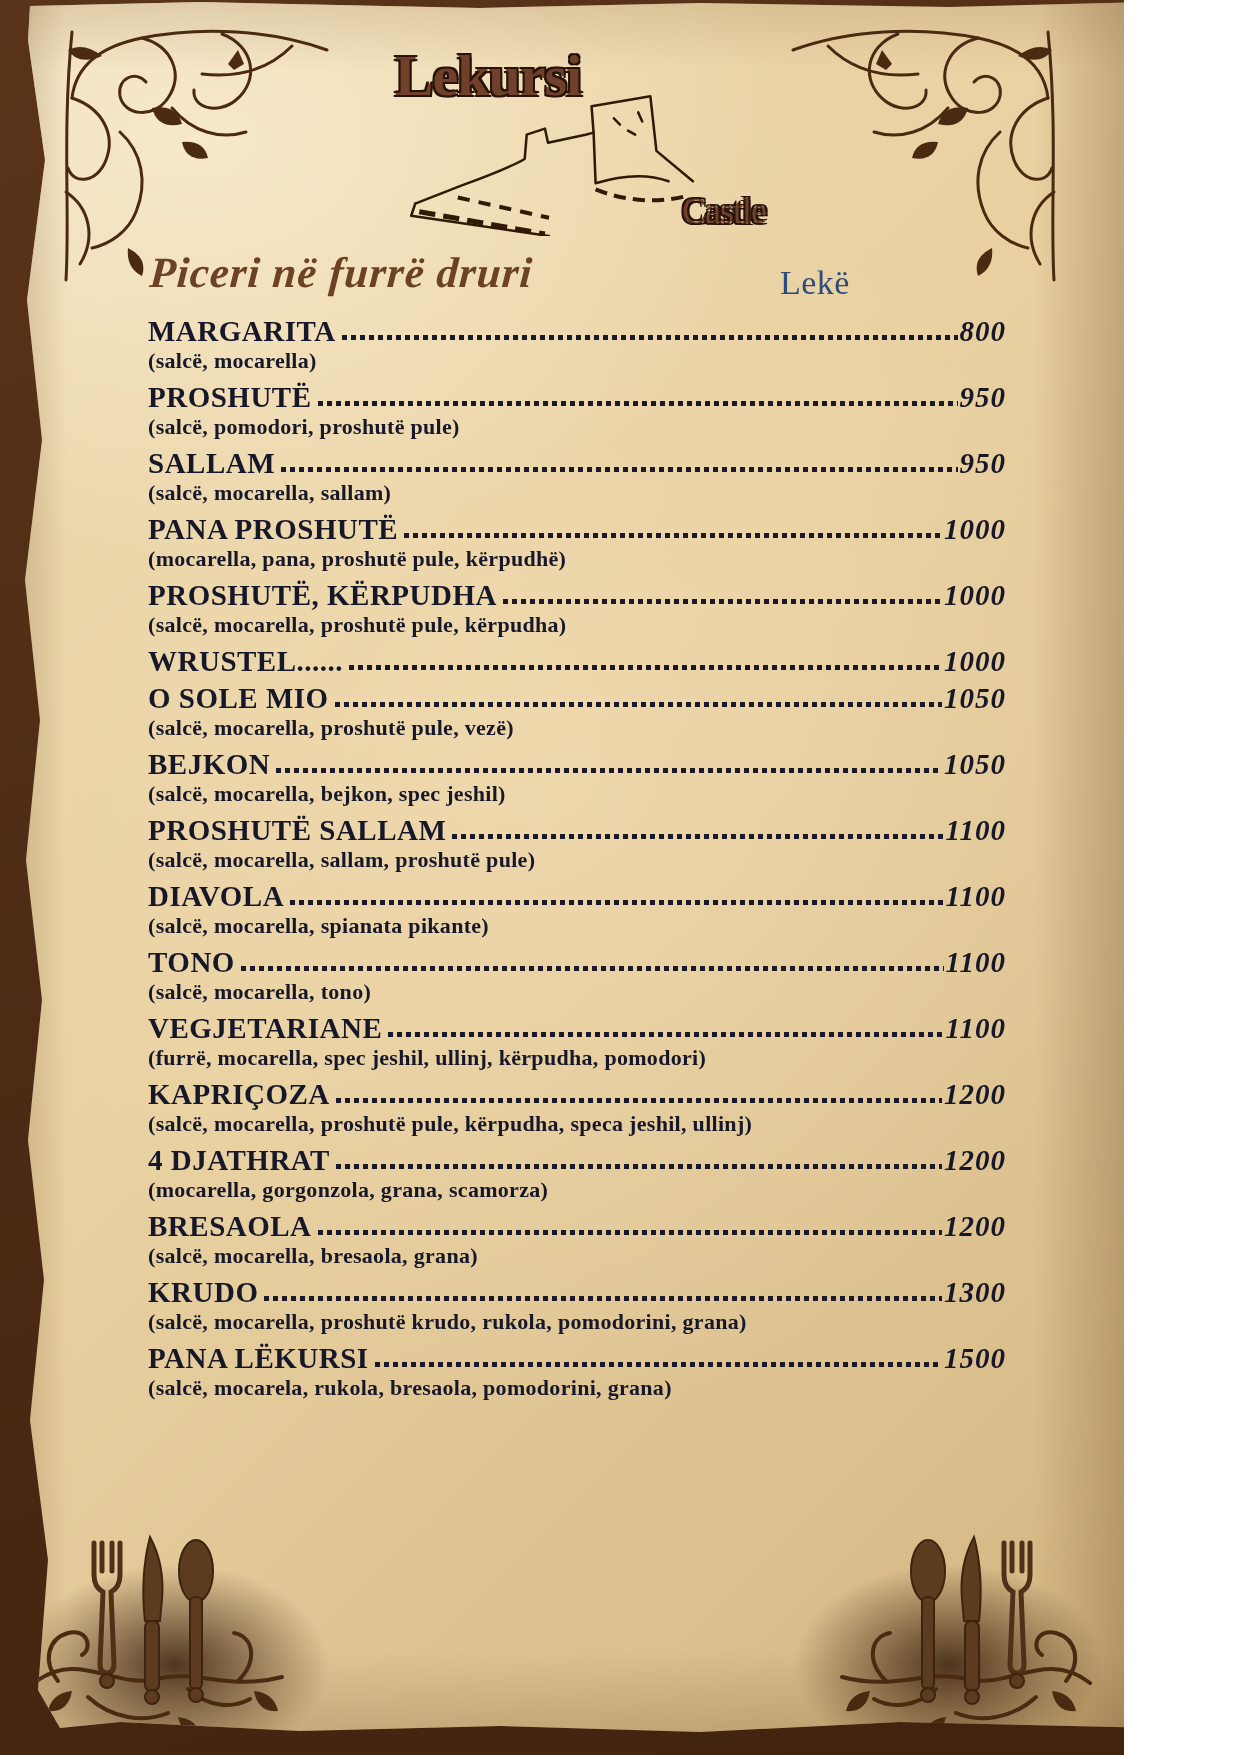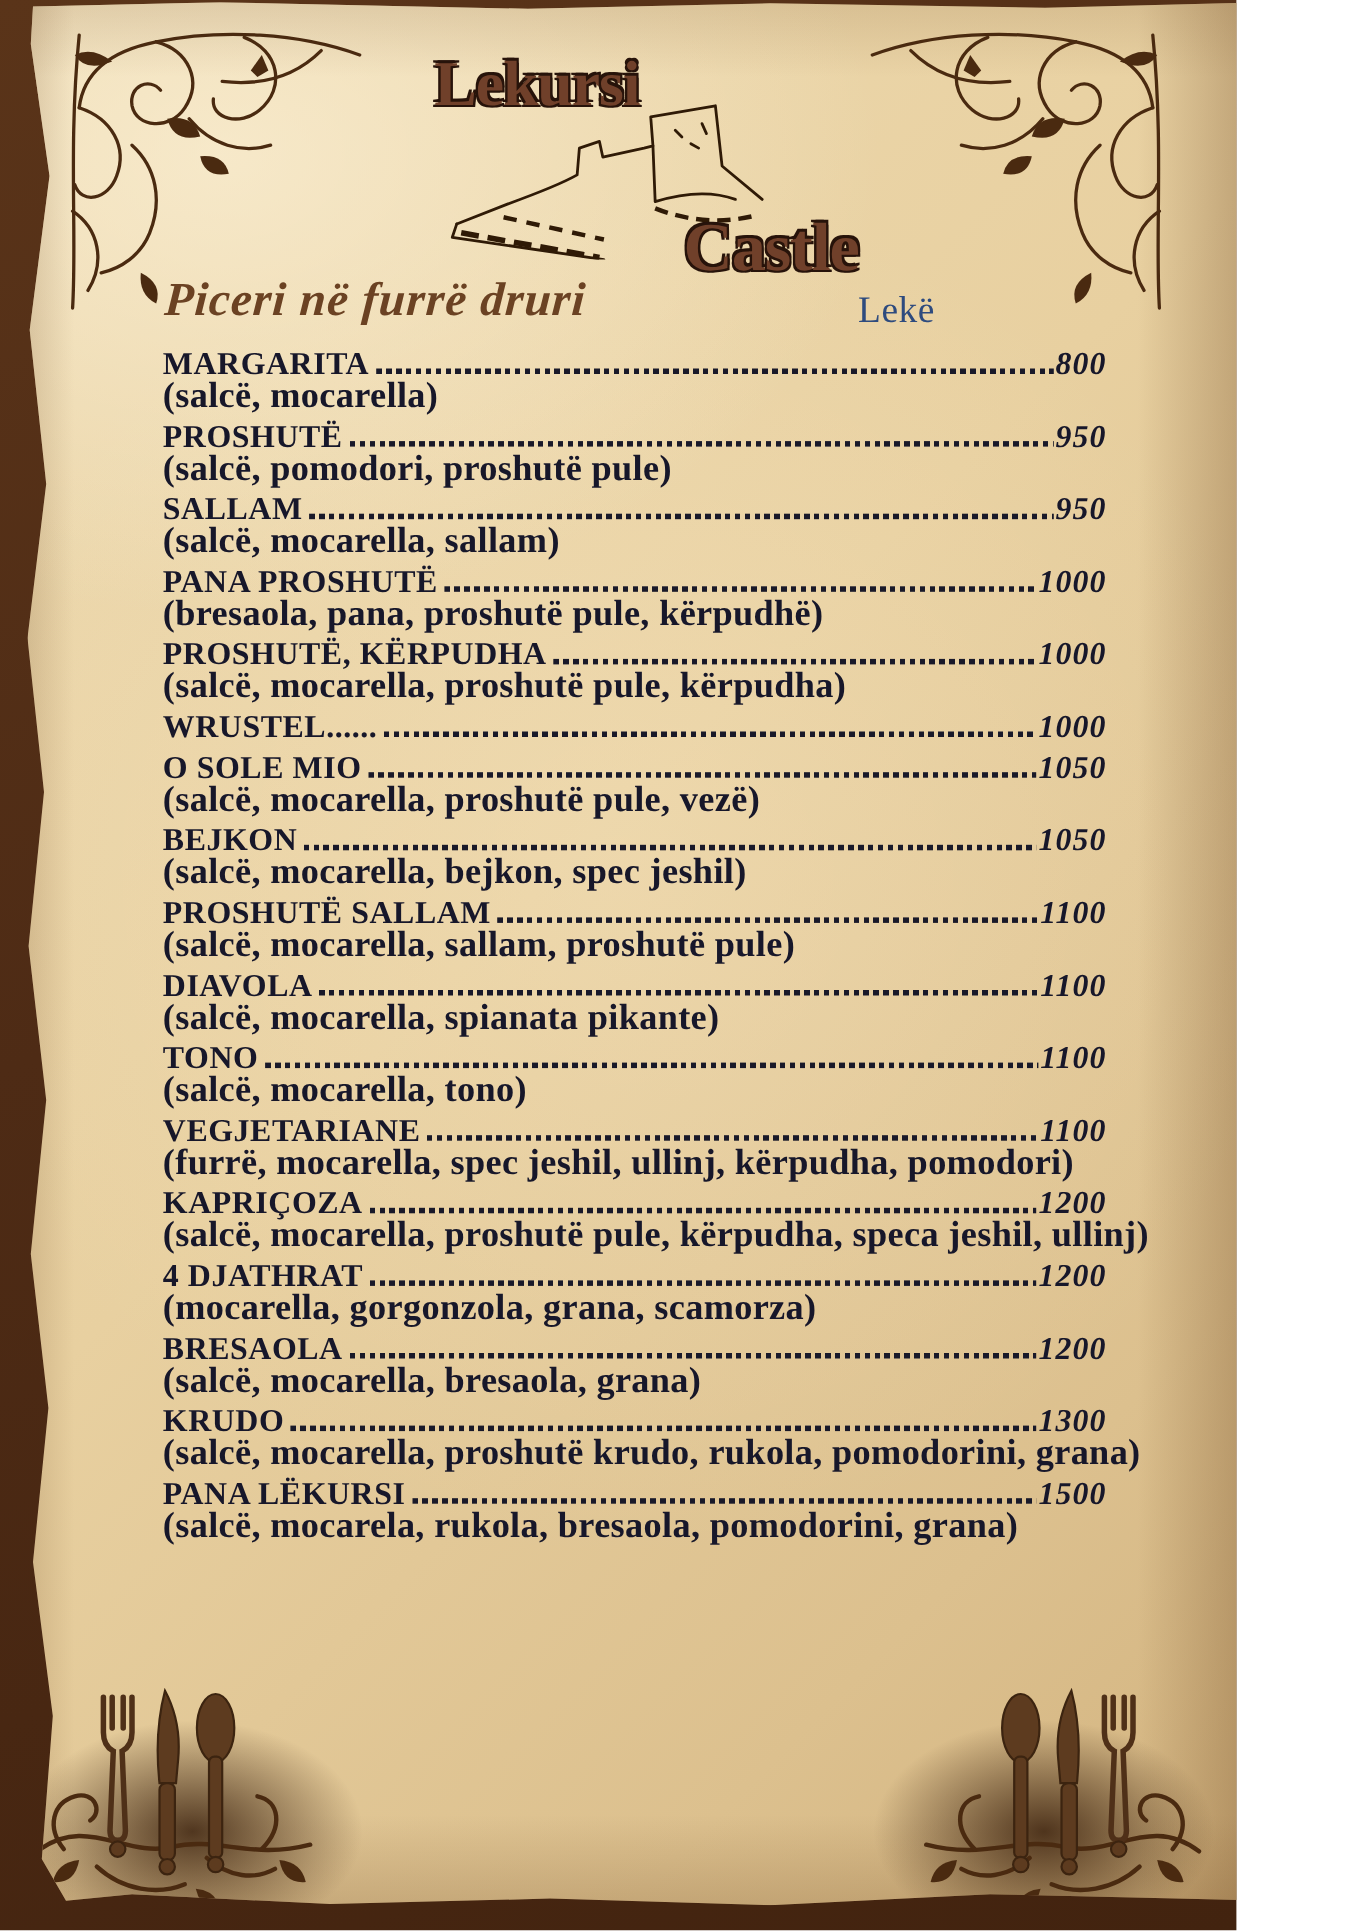--- a/index.html
+++ b/index.html
@@ -32,41 +32,41 @@
   .corner-shadow.right { right:-40px; bottom:-50px;
     background:radial-gradient(closest-side, rgba(56,30,11,.85), rgba(56,30,11,0) 72%); }
 
   .corner-orn { position:absolute; width:300px; height:280px; }
   .corner-orn.tl { left:32px; top:12px; }
   .corner-orn.tr { right:36px; top:12px; transform:scaleX(-1); }
 
   .brand-title { position:absolute; left:368px; top:42px; width:240px; text-align:center;
     font-size:58px; font-weight:700; color:#70402a; letter-spacing:-1px;
     text-shadow:-2px 2px 0 #27130a, 2px 2px 0 #27130a, 2px -2px 0 #27130a, -2px -2px 0 #27130a; }
-  .brand-subtitle { position:absolute; left:601px; top:190px; width:200px; text-align:center;
-    font-size:62px; font-weight:700; color:#70402a; letter-spacing:-1px;
+  .brand-subtitle { position:absolute; left:624px; top:190px; width:200px; text-align:center;
+    font-size:36px; font-weight:400; color:#70402a; letter-spacing:-1px;
     text-shadow:-2px 2px 0 #27130a, 2px 2px 0 #27130a, 2px -2px 0 #27130a, -2px -2px 0 #27130a; }
   .castle-art { position:absolute; left:396px; top:84px; width:306px; height:152px; }
 
   .content { position:absolute; left:148px; top:248px; width:858px; }
   .heading-row { position:relative; height:56px; margin-bottom:12px; }
   .script-heading { font-style:italic; font-weight:700; font-size:43px; color:#6b4223;
     letter-spacing:1px; transform:skewX(-4deg); transform-origin:left bottom; display:inline-block; }
   .leke { position:absolute; left:632px; top:16px; font-size:34px; color:#2e4b7e; letter-spacing:.5px; }
 
   .menu { margin-top:8px; color:#17172a; }
   .item { margin-bottom:7px; }
   .item-line { display:flex; align-items:baseline; }
   .item-name { font-weight:700; font-size:29px; line-height:30px;
     letter-spacing:.5px; white-space:nowrap; }
   .leader { flex:1 1 auto; min-width:24px; height:5px; align-self:flex-end;
     margin:0 2px 6px 6px;
     background-image:repeating-linear-gradient(90deg,#191929 0 5px, transparent 5px 9px); }
   .item-price { font-style:italic; font-weight:700; font-size:29px; line-height:30px; letter-spacing:1px; }
-  .item-ing { font-weight:700; font-size:33px; line-height:29px; letter-spacing:.3px; width:905px; }
+  .item-ing { font-weight:700; font-size:22px; line-height:29px; letter-spacing:.3px; width:905px; }
 
   .cutlery { position:absolute; width:260px; height:220px; }
   .cutlery.bl { left:28px; bottom:14px; }
   .cutlery.br { right:28px; bottom:14px; transform:scaleX(-1); }
 </style>
 </head>
 <body>
 
 <div class="frame">
   <div class="page">
@@ -161,21 +161,21 @@
             <span class="item-price">950</span>
           </div>
           <div class="item-ing">(salcë, mocarella, sallam)</div>
         </div>
         <div class="item">
           <div class="item-line">
             <span class="item-name">PANA PROSHUTË</span>
             <span class="leader"></span>
             <span class="item-price">1000</span>
           </div>
-          <div class="item-ing">(bresaola, pana, proshutë pule, kërpudhë)</div>
+          <div class="item-ing">(mocarella, pana, proshutë pule, kërpudhë)</div>
         </div>
         <div class="item">
           <div class="item-line">
             <span class="item-name">PROSHUTË, KËRPUDHA</span>
             <span class="leader"></span>
             <span class="item-price">1000</span>
           </div>
           <div class="item-ing">(salcë, mocarella, proshutë pule, kërpudha)</div>
         </div>
         <div class="item">

